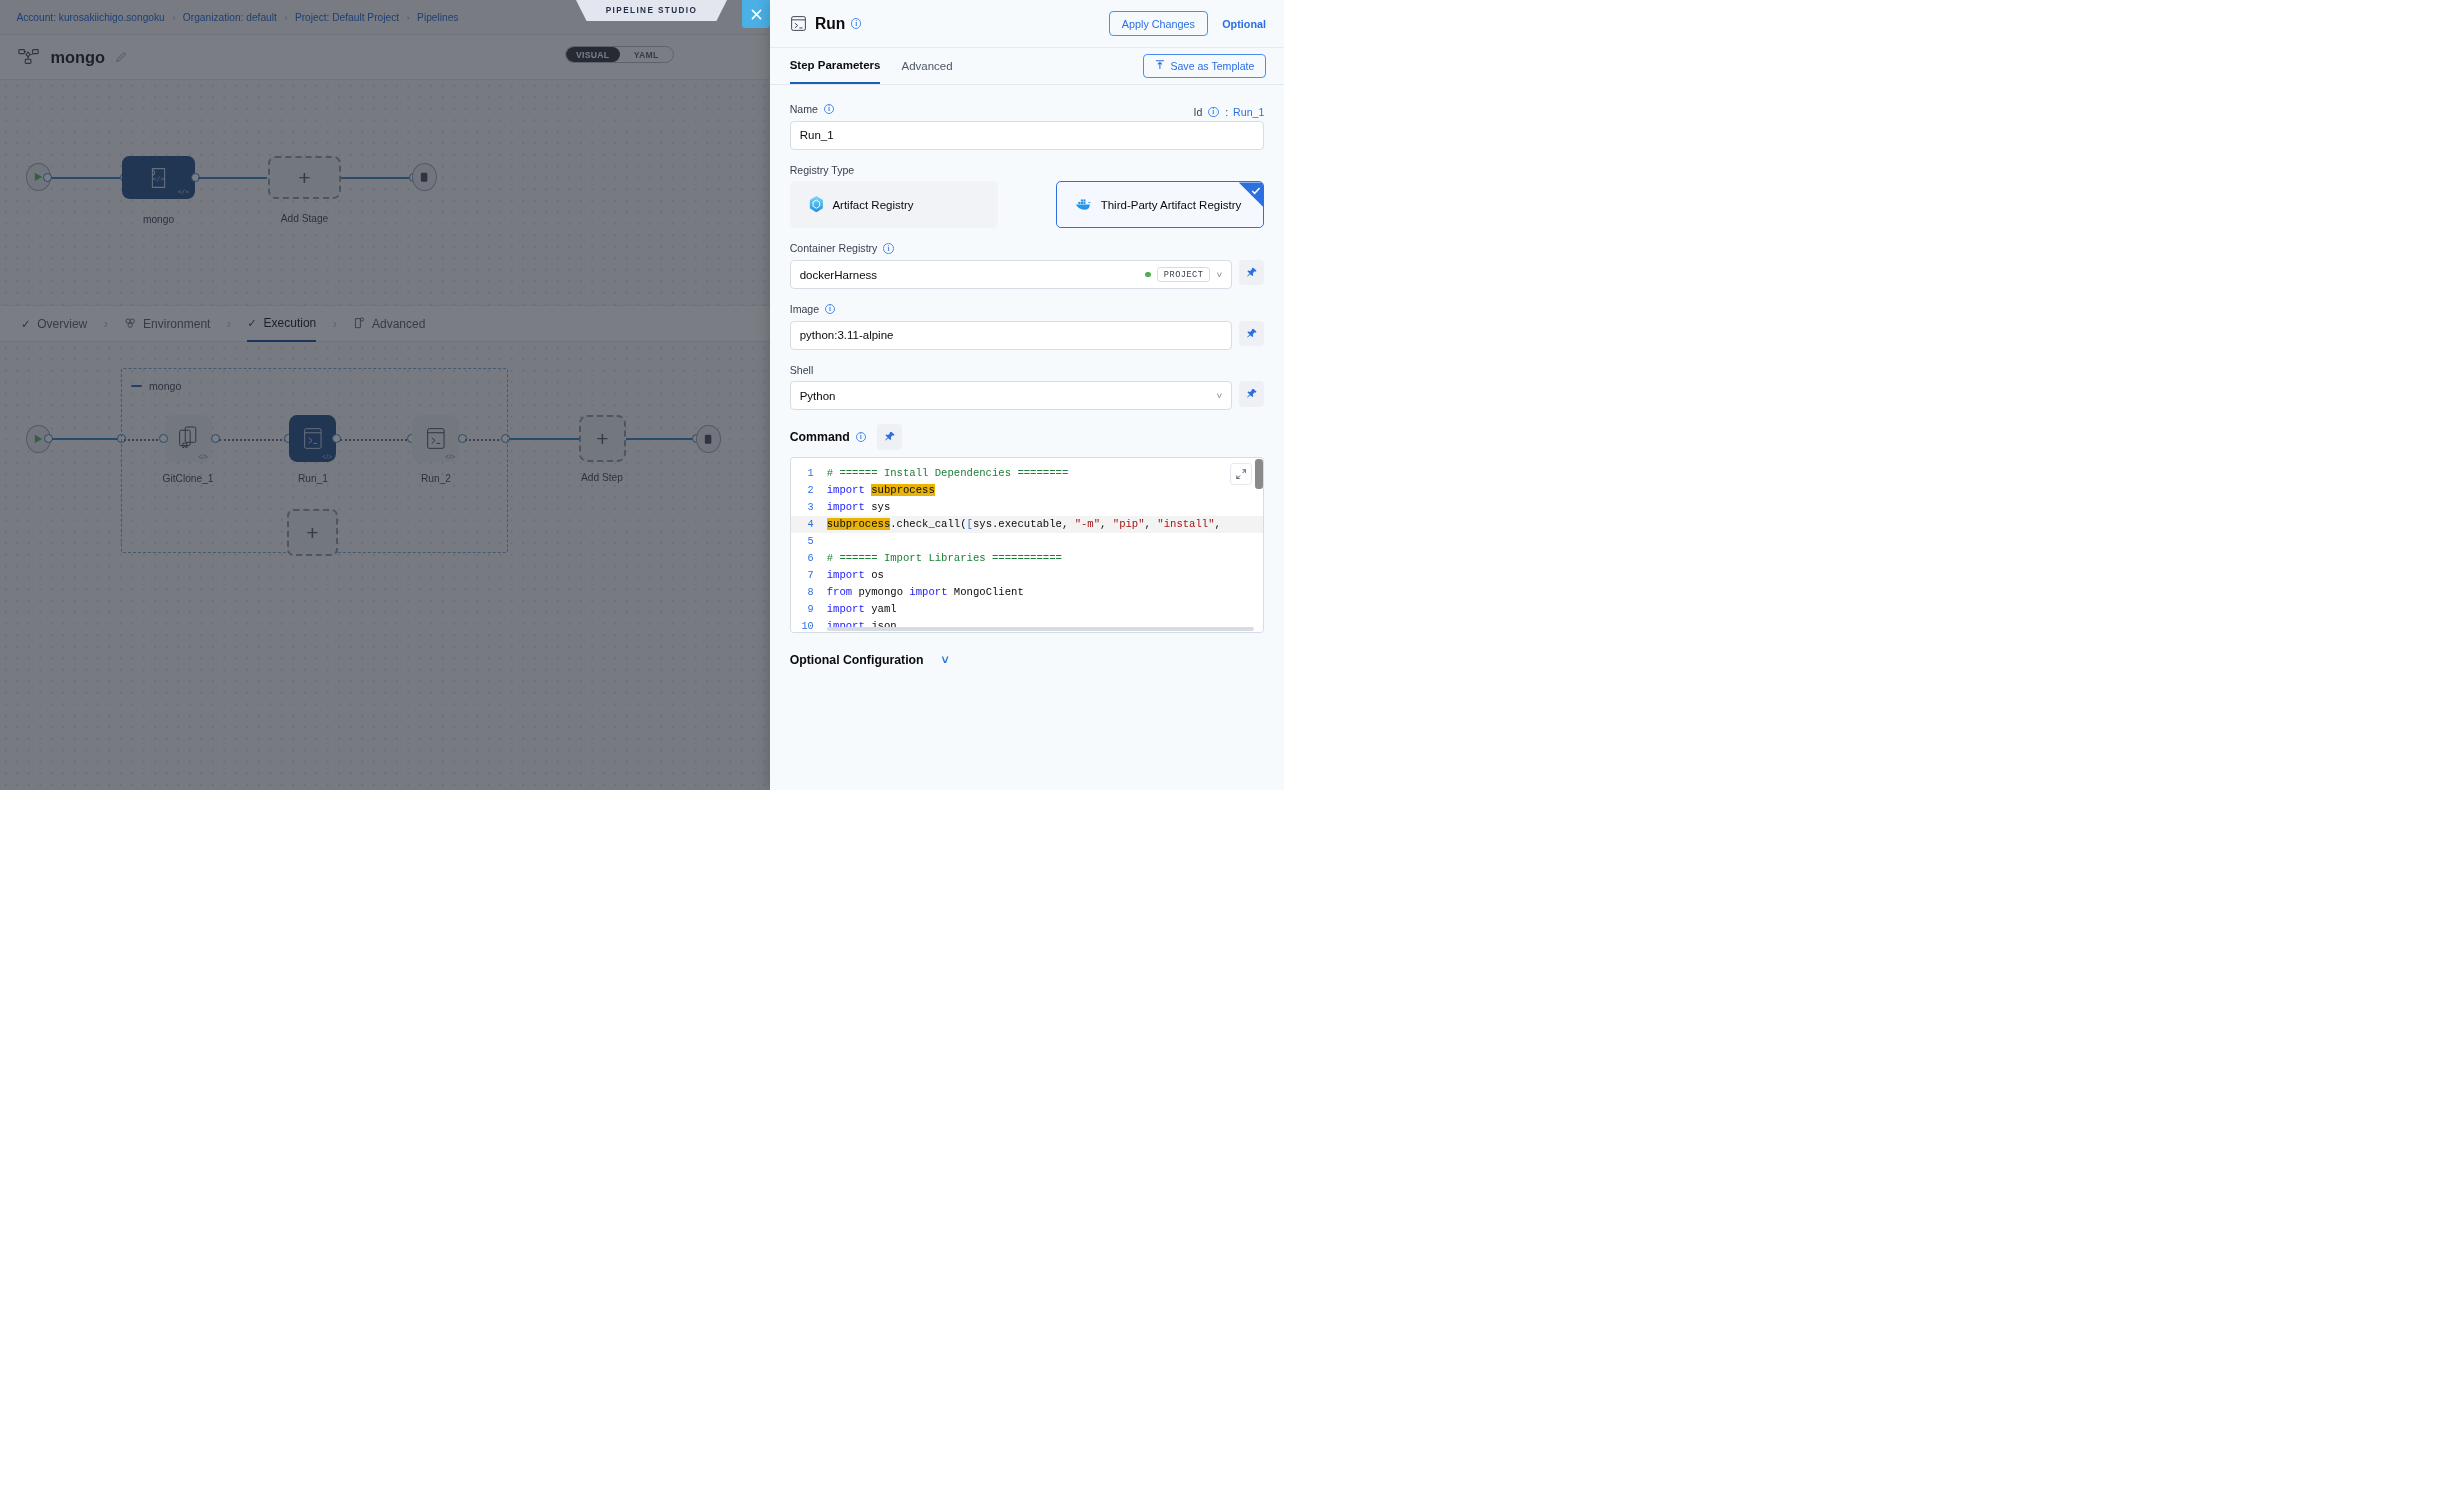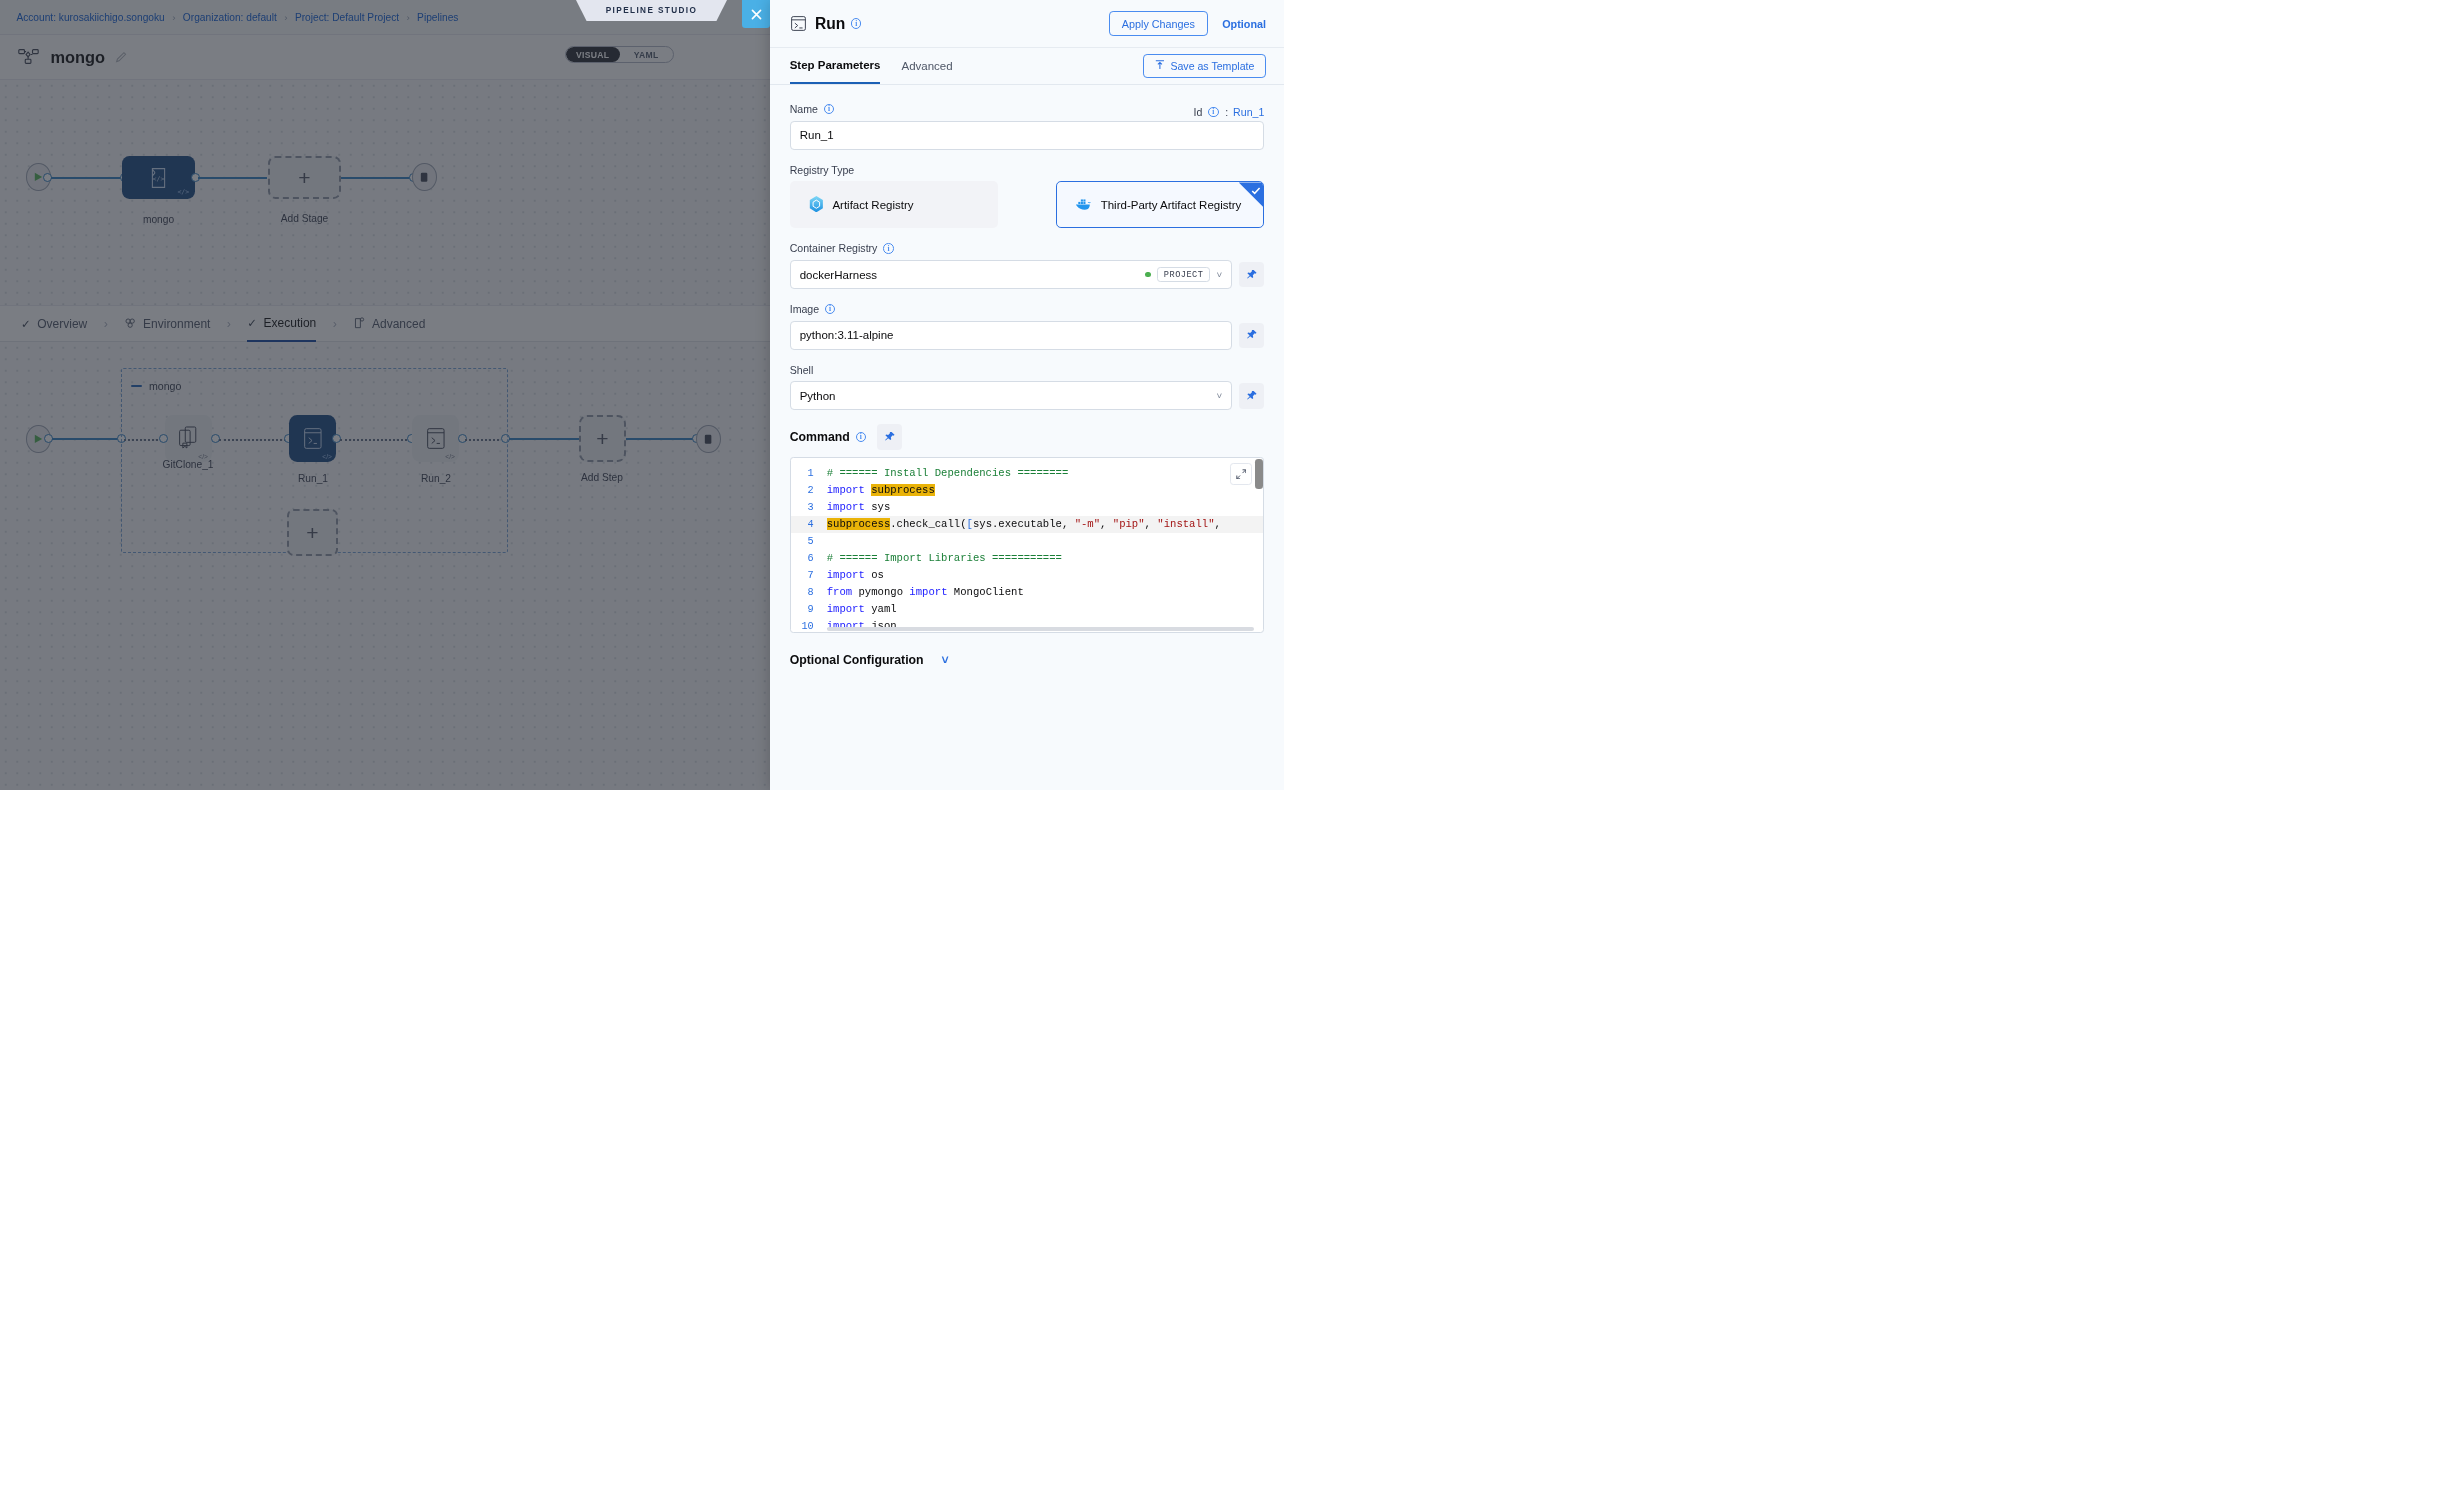--- a/index.html
+++ b/index.html
@@ -282,21 +282,21 @@
     height: 29px; overflow: hidden;
   }
   .ig-text { flex: 1; padding: 0 9px; font-size: 11.5px; color: #0b0b0d; }
   .scope-dot { width: 5.7px; height: 5.7px; border-radius: 50%; background: #4caf50; margin-right: 6.6px; }
   .scope-chip {
     border: 0.8px solid #d5dce5; border-radius: 3.3px; padding: 1.6px 5.7px;
     font-size: 8.6px; letter-spacing: 0.5px; color: #3a4050; margin-right: 4.9px;
     font-family: "Liberation Mono", monospace;
   }
   .caret { color: #7c8596; font-size: 9.8px; padding: 0 8.2px 0 1.6px; }
-  .with-pin { display: flex; align-items: center; gap: 7.4px; }
+  .with-pin { display: flex; gap: 7.4px; }
 
   
   .cmd-head { display: flex; align-items: center; gap: 10.6px; margin-bottom: 7.4px; }
   .cmd-label { font-size: 12.3px; font-weight: 700; color: #0b0b0d; display: flex; align-items: center; }
   .editor {
     position: relative; background: #ffffff;
     border: 0.8px solid #d5dce5; border-radius: 3.3px;
     height: 176px; overflow: hidden;
     font-family: "Liberation Mono", monospace; font-size: 10.6px;
   }
@@ -494,21 +494,21 @@
         <span class="plus">+</span>
       </div>
       <div class="edge" style="left:626px; top:96px; width:69px;"></div>
       <div class="port" style="left:692px; top:92px;"></div>
       <div class="circle-cap" style="left:696px; top:83px;">
         <svg width="8.2" height="10.6" viewBox="0 0 10 13">
             <rect x="1" y="1" width="8" height="11" rx="1.5" fill="#3a4050"></rect>
           </svg>
       </div>
 
-      <div class="node-label" style="left:151px; top:117px; width:74px;">GitClone_1</div>
+      <div class="node-label" style="left:151px; top:131px; width:74px;">GitClone_1</div>
       <div class="node-label" style="left:276px; top:131px; width:74px;">Run_1</div>
       <div class="node-label" style="left:399px; top:131px; width:74px;">Run_2</div>
       <div class="node-label" style="left:565px; top:130px; width:74px;">Add Step</div>
     </div>
 
     <div class="step-group"></div>
     <div class="group-title">
       <span class="group-dash"></span>
       <span>mongo</span>
     </div>

